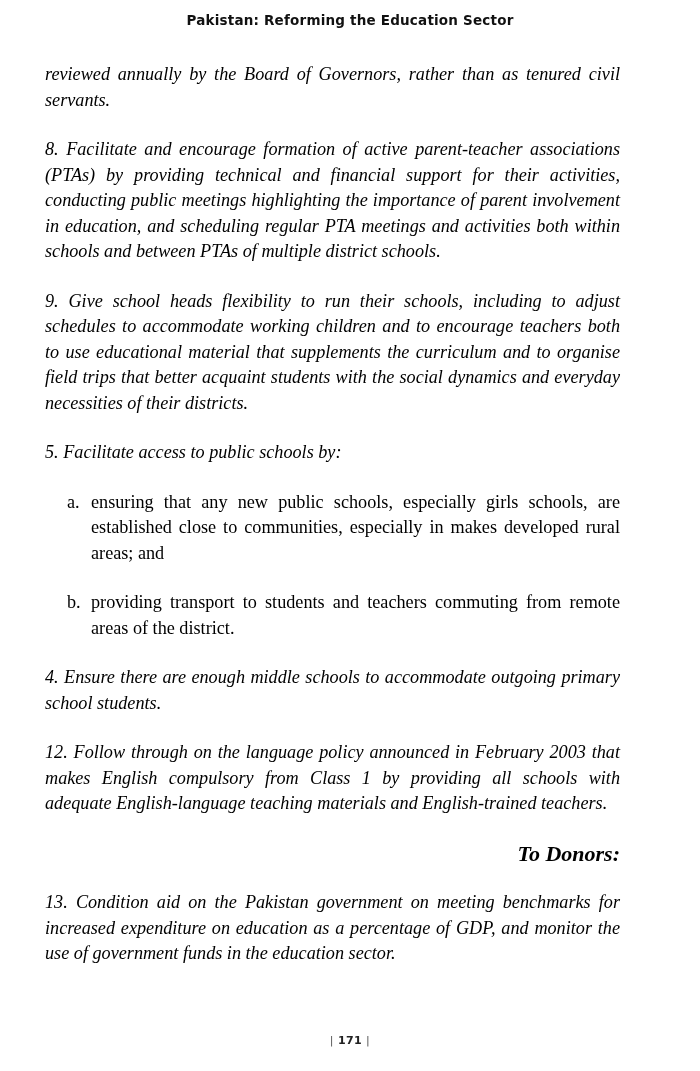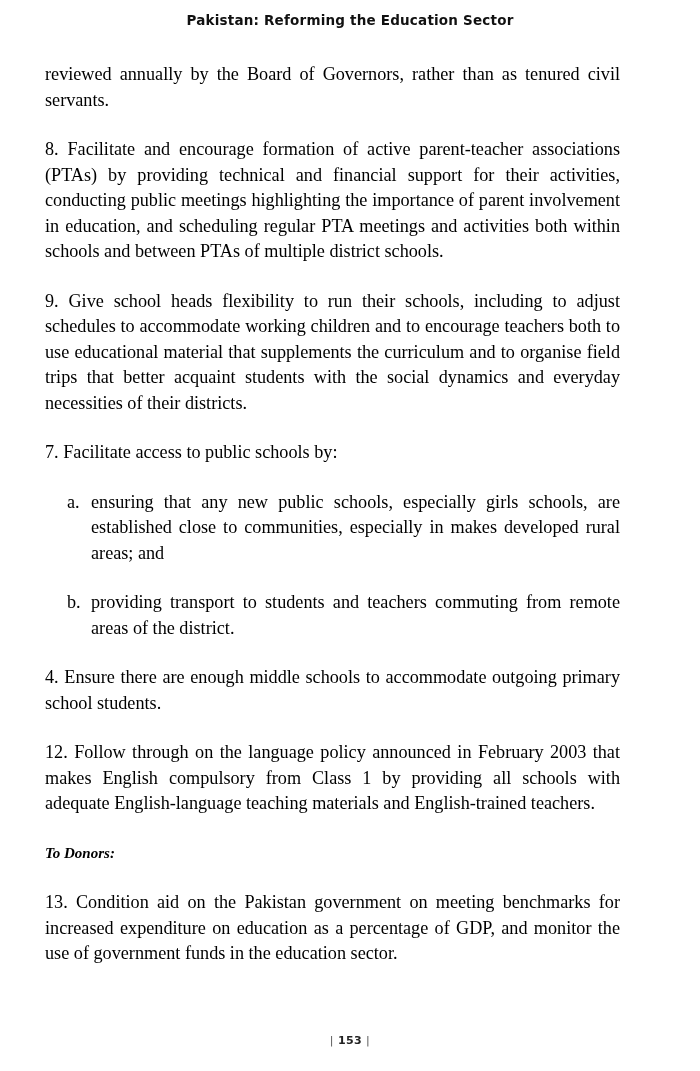--- a/index.html
+++ b/index.html
@@ -36,20 +36,21 @@
     top: 62px;
     width: 575px;
   }
   p.para {
     margin: 0 0 10px 0;
     font-size: 18.2px;
     line-height: 25.5px;
     text-align: justify;
     text-justify: inter-word;
     color: #000;
+    font-style: italic;
   }
   p.para:last-child { margin-bottom: 16px; }
   .spacer { height: 14px; }
   .list {
     margin: 0;
     padding: 0;
     list-style: none;
   }
   .list-item {
     position: relative;
@@ -63,25 +64,26 @@
     flex: 0 0 24px;
     padding-left: 22px;
     box-sizing: content-box;
   }
   .list-text {
     flex: 1 1 auto;
     text-align: justify;
     text-justify: inter-word;
   }
   .section-label {
-    font-size: 15px;
+    font-size: 22px;
     line-height: 25.5px;
     font-weight: bold;
     font-style: italic;
     margin: 0 0 10px 0;
+    text-align: right;
   }
   .footer {
     position: absolute;
     bottom: 24px;
     left: 0;
     width: 700px;
     text-align: center;
     font-family: "DejaVu Sans", sans-serif;
     font-size: 11px;
     font-weight: bold;
@@ -101,21 +103,21 @@
 
     <p class="para">reviewed annually by the Board of Governors, rather than as tenured civil servants.</p>
     <div class="spacer"></div>
 
     <p class="para">8. Facilitate and encourage formation of active parent-teacher associations (PTAs) by providing technical and financial support for their activities, conducting public meetings highlighting the importance of parent involvement in education, and scheduling regular PTA meetings and activities both within schools and between PTAs of multiple district schools.</p>
     <div class="spacer"></div>
 
     <p class="para">9. Give school heads flexibility to run their schools, including to adjust schedules to accommodate working children and to encourage teachers both to use educational material that supplements the curriculum and to organise field trips that better acquaint students with the social dynamics and everyday necessities of their districts.</p>
     <div class="spacer"></div>
 
-    <p class="para">7. Facilitate access to public schools by:</p>
+    <p class="para">5. Facilitate access to public schools by:</p>
     <div class="spacer"></div>
 
     <ul class="list">
       <li class="list-item">
         <span class="list-marker">a.</span>
         <span class="list-text">ensuring that any new public schools, especially girls schools, are established close to communities, especially in makes developed rural areas; and</span>
       </li>
       <div class="spacer"></div>
       <li class="list-item">
         <span class="list-marker">b.</span>
@@ -131,16 +133,16 @@
     <div class="spacer"></div>
 
     <p class="section-label">To Donors:</p>
     <div class="spacer"></div>
 
     <p class="para">13. Condition aid on the Pakistan government on meeting benchmarks for increased expenditure on education as a percentage of GDP, and monitor the use of government funds in the education sector.</p>
 
   </div>
 
   <div class="footer">
-    <span class="rule">|</span><span>153</span><span class="rule">|</span>
+    <span class="rule">|</span><span>171</span><span class="rule">|</span>
   </div>
 
 </div>
 
 </body></html>

